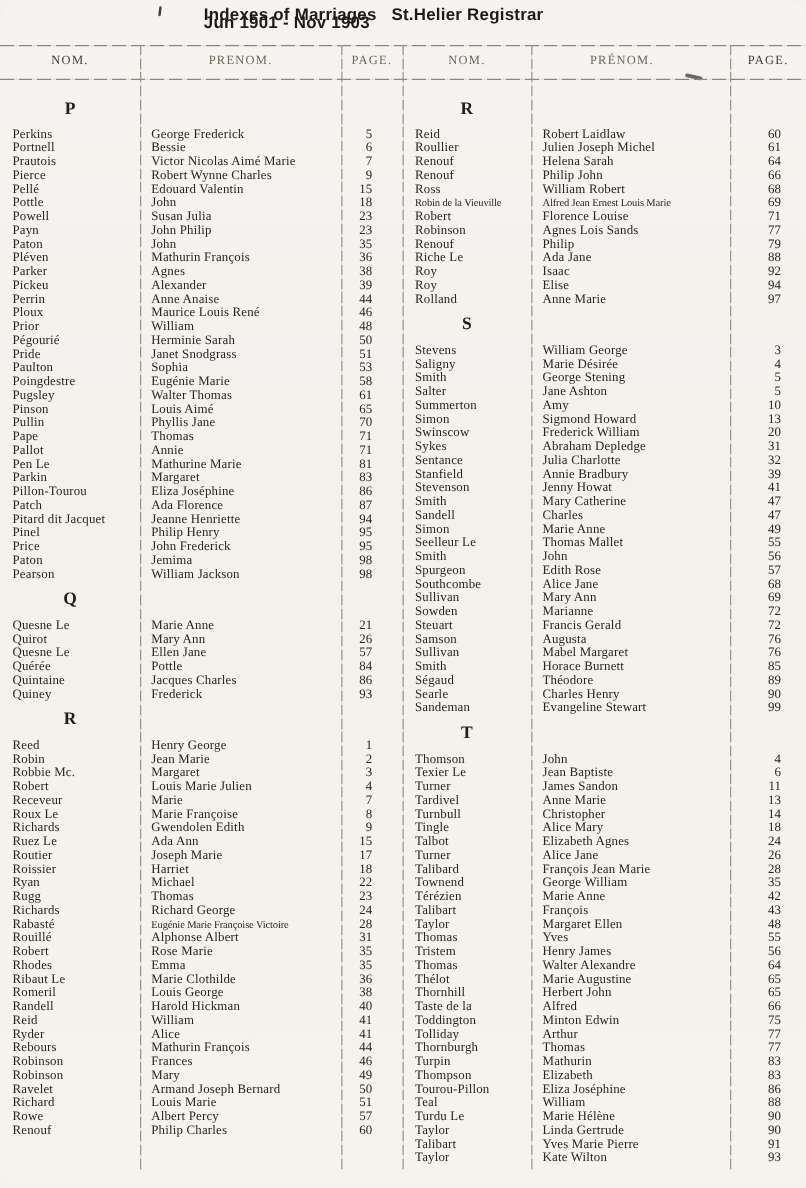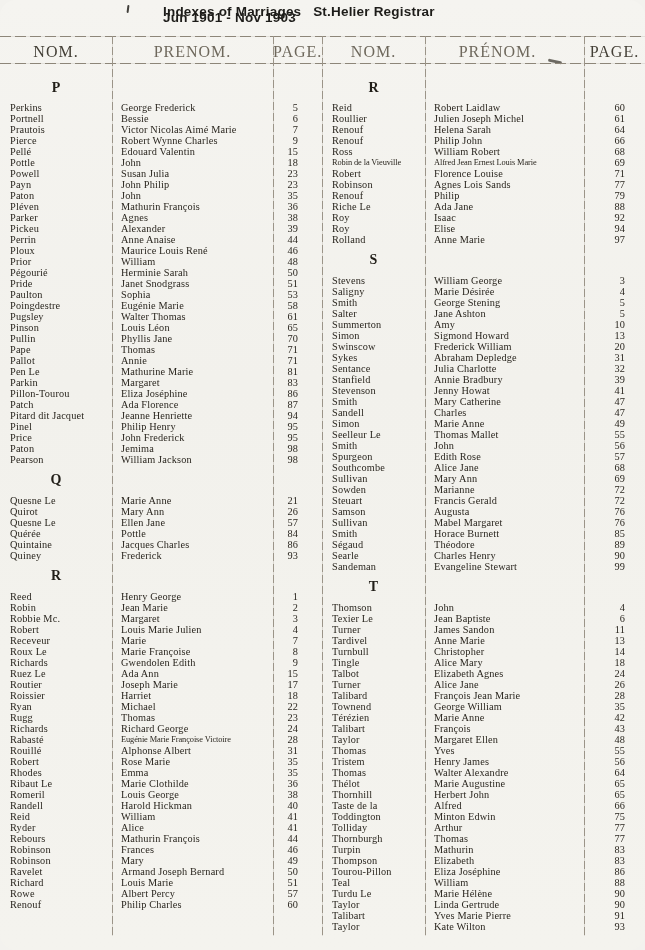--- a/index.html
+++ b/index.html
@@ -28,21 +28,21 @@
   .hline {
     position:absolute; left:0; width:645px; height:1px;
     background:repeating-linear-gradient(to right,#8d8679 0 11px, rgba(141,134,121,0.18) 11px 15px);
   }
   .vline {
     position:absolute; width:1px; top:36px; height:900px;
     background:repeating-linear-gradient(to bottom,#9b9488 0 8px, rgba(155,148,136,0.28) 8px 11px);
   }
   .colhead {
     position:absolute; top:43px; text-align:center;
-    font-size:16px; letter-spacing:1px; color:#433f36; white-space:nowrap;
+    font-size:10px; letter-spacing:1px; color:#433f36; white-space:nowrap;
   }
   .faded { color:#6e685c; }
 
   .tbl { position:absolute; top:66px; }
   #left-table  { left:0;     width:322px; }
   #right-table { left:322px; width:323px; }
 
   .row { display:grid; height:11px; align-items:center; }
   #left-table  .row { grid-template-columns:112px 161px 49px; }
   #right-table .row { grid-template-columns:103px 159px 61px; }
@@ -200,21 +200,21 @@
           <span class="pre">Eugénie Marie</span>
           <span class="pg">58</span>
         </div>
         <div class="row">
           <span class="nom">Pugsley</span>
           <span class="pre">Walter Thomas</span>
           <span class="pg">61</span>
         </div>
         <div class="row">
           <span class="nom">Pinson</span>
-          <span class="pre">Louis Léon</span>
+          <span class="pre">Louis Aimé</span>
           <span class="pg">65</span>
         </div>
         <div class="row">
           <span class="nom">Pullin</span>
           <span class="pre">Phyllis Jane</span>
           <span class="pg">70</span>
         </div>
         <div class="row">
           <span class="nom">Pape</span>
           <span class="pre">Thomas</span>

